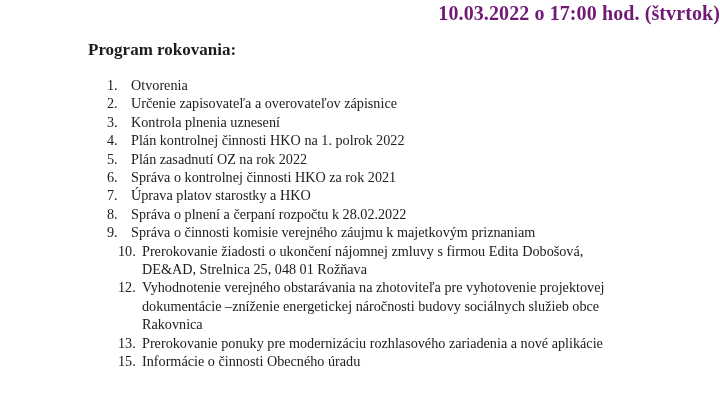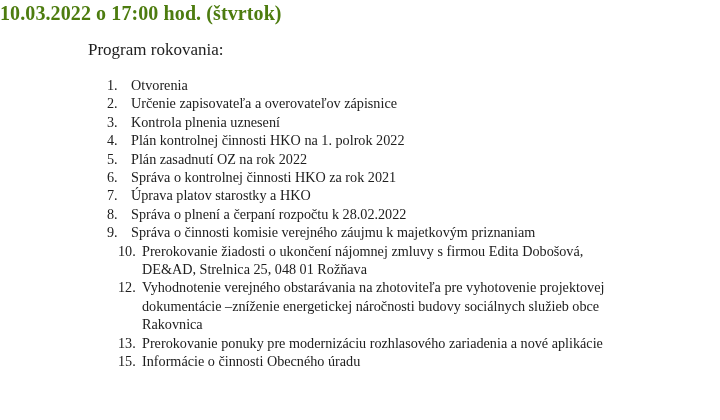--- a/index.html
+++ b/index.html
@@ -20,32 +20,32 @@
       left: 0;
       top: 0;
       width: 720px;
       height: 420px;
     }
     .heading-date {
       position: absolute;
       left: 0;
       width: 720px;
       top: 1px;
-      text-align: left;
+      text-align: right;
       font-weight: bold;
       font-size: 20px;
       line-height: 24px;
       letter-spacing: 0.1px;
-      color: #4d7c0f;
+      color: #701a75;
     }
     .program-title {
       position: absolute;
       left: 88px;
       top: 40px;
-      font-weight: normal;
+      font-weight: bold;
       font-size: 17px;
       line-height: 20px;
       color: #1c1c1c;
     }
     .agenda {
       position: absolute;
       left: 107px;
       top: 76px;
       width: 600px;
       margin: 0;

